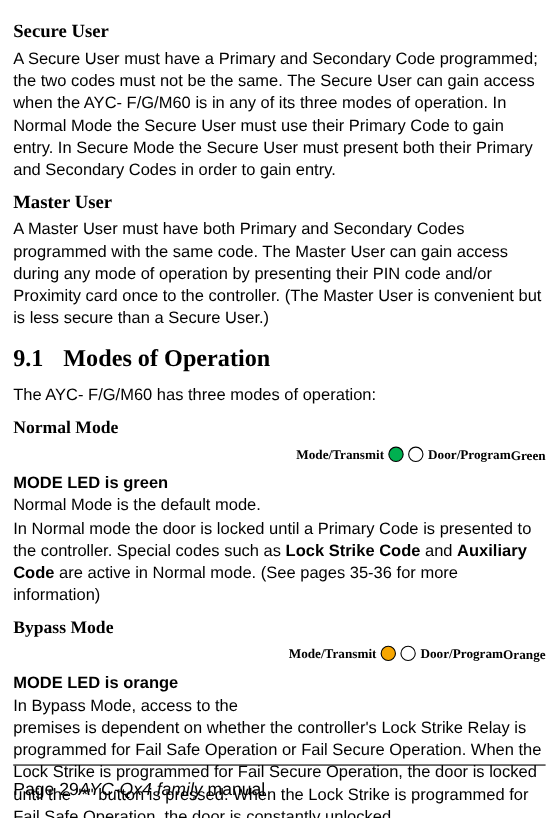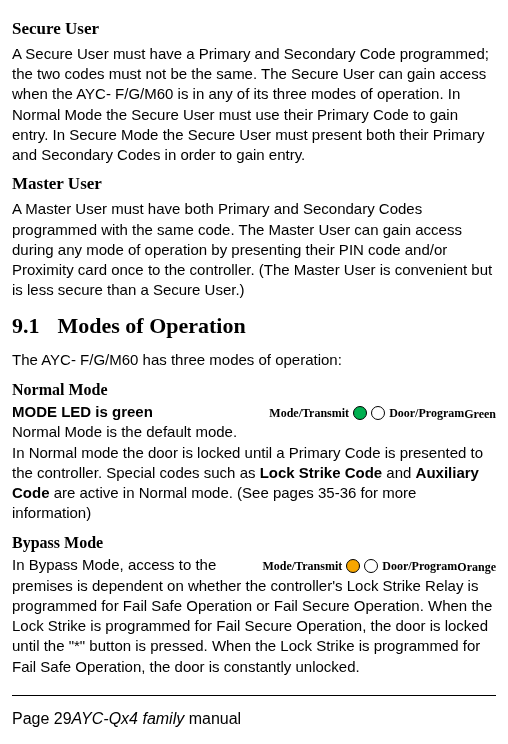--- a/index.html
+++ b/index.html
@@ -40,21 +40,21 @@
       font-weight: bold;
       font-size: 16px;
       margin-bottom: 2px;
     }
     .mode-row {
       display: flex;
       align-items: flex-start;
       gap: 8px;
     }
     .mode-left { flex: 1; }
-    .led-line { font-weight: bold; }
+    .led-line { font-weight: bold; margin-top: 28px; }
     .indicator-block {
       display: flex;
       align-items: center;
       font-family: "Times New Roman", Times, serif;
       font-weight: bold;
       font-size: 12px;
       min-width: 200px;
       padding-top: 2px;
     }
     .indicator-row {
@@ -123,20 +123,21 @@
     <div class="color-label">Green</div>
   </div>
 </div>
 <div class="para">
   <span>In Normal mode the door is locked until a Primary Code is presented to the controller. Special codes such as </span><b>Lock Strike Code</b><span> and </span><b>Auxiliary Code</b><span> are active in Normal mode. (See pages 35-36 for more information)</span>
 </div>
 
 <div class="mode-heading">Bypass Mode</div>
 <div class="mode-row">
   <div class="mode-left">
+    <div class="led-line">MODE LED is orange</div>
     <div>In Bypass Mode, access to the</div>
   </div>
   <div class="indicator-block">
     <div class="indicator-row">
       <span>Mode/Transmit</span>
       <span class="circle orange"></span>
       <span class="circle empty"></span>
       <span>Door/Program</span>
     </div>
     <div class="color-label">Orange</div>

